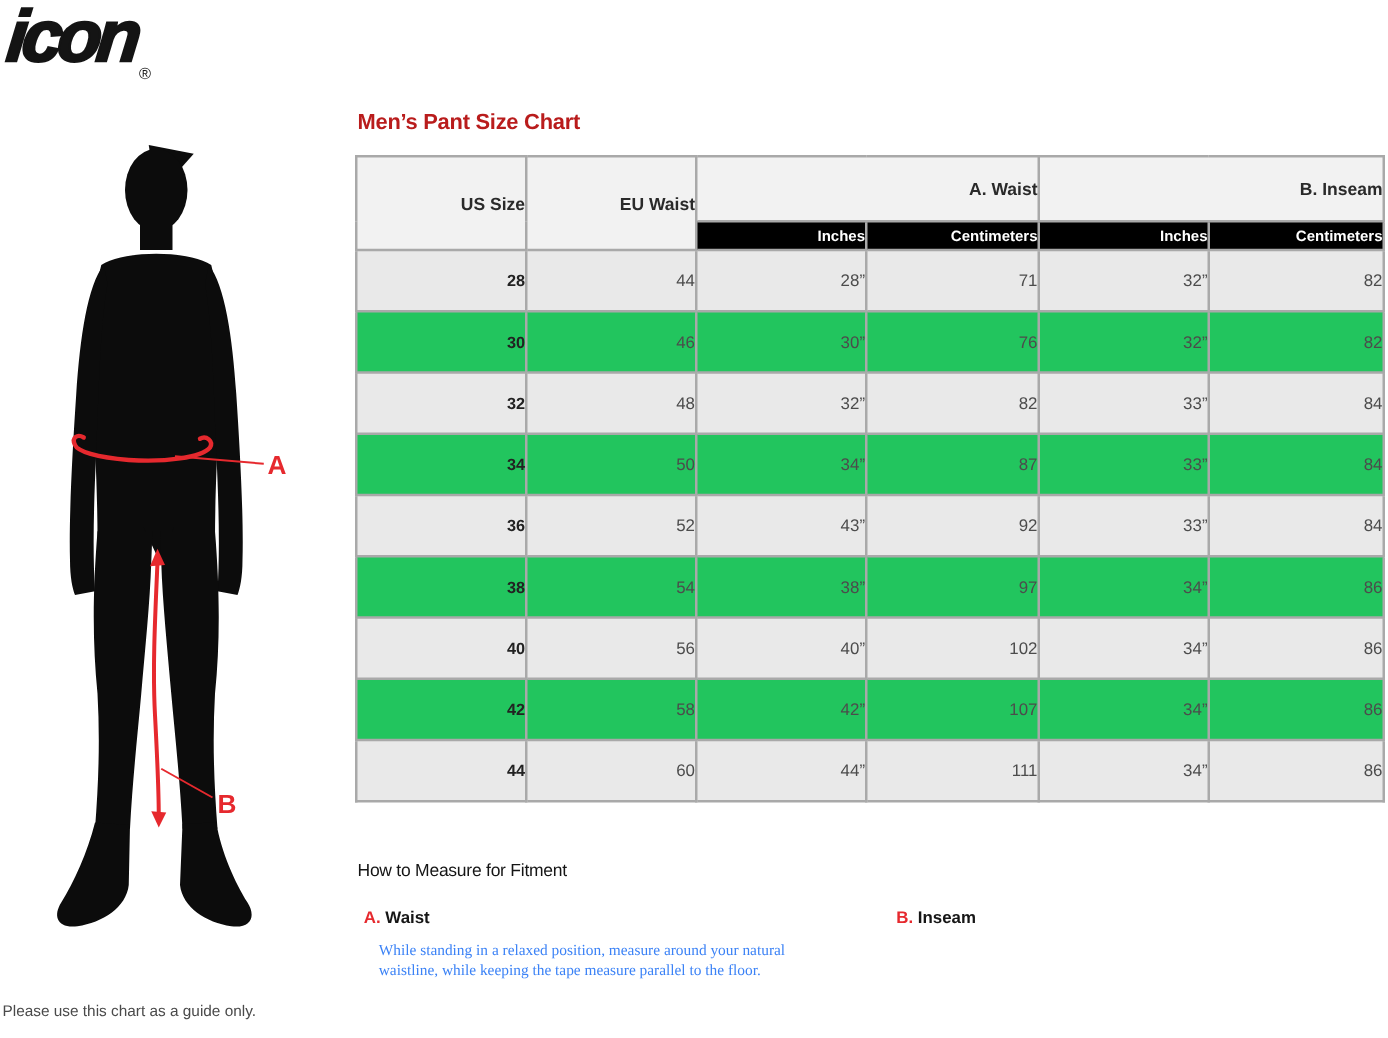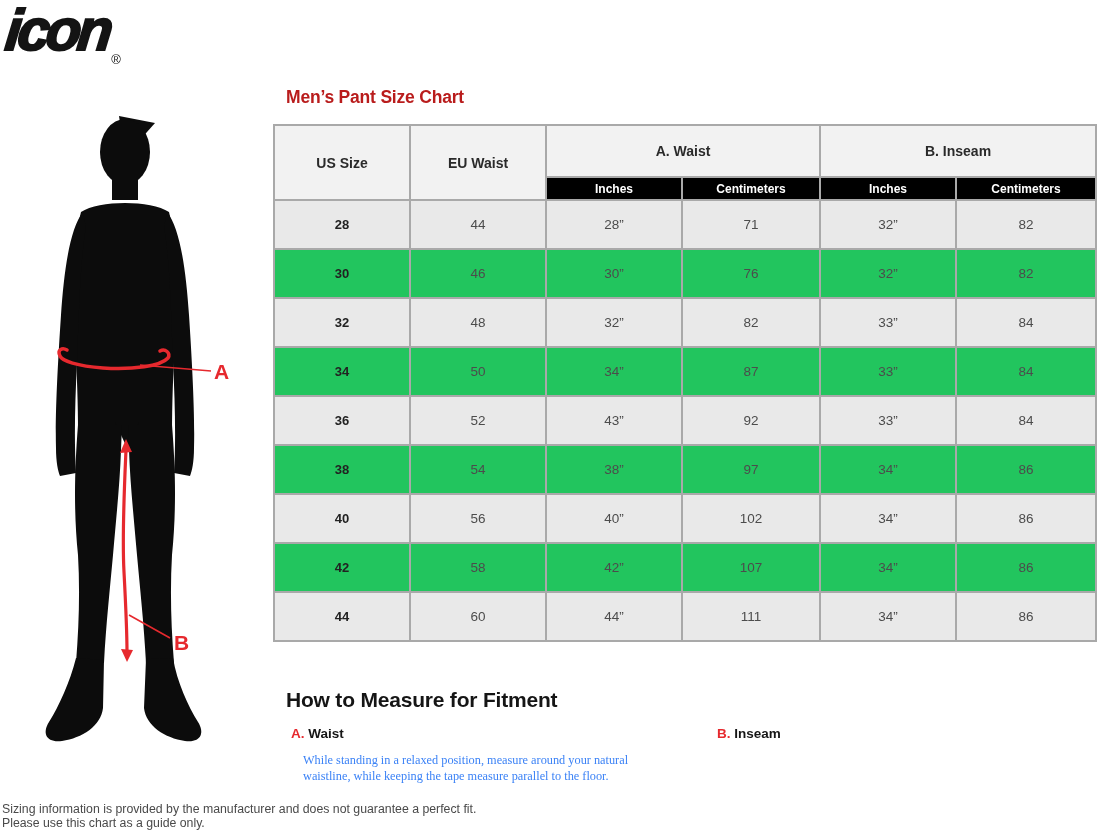--- a/index.html
+++ b/index.html
@@ -44,30 +44,30 @@
     fill: var(--accent-red, #e6292e);
   }
   
   .page-title {
     position: absolute; left: 286px; top: 87px;
     font-size: 17.5px; font-weight: bold; color: #b91c1c;
     letter-spacing: -0.2px;
   }
   .howto-title {
     position: absolute; left: 286px; top: 688px;
-    font-size: 21px; font-weight: bold; color: #151515;
+    font-size: 14px; font-weight: normal; color: #151515;
     letter-spacing: -0.2px;
   }
   
   .chart-table {
-    position: absolute; left: 273px; top: 124px;
+    position: absolute; left: 284px; top: 124px;
     width: 822px;
     border-collapse: collapse;
     table-layout: fixed;
-    text-align: center;
+    text-align: right;
   }
   .chart-table th, .chart-table td {
     border: 2px solid var(--border, #a9a9a9);
     padding: 0;
   }
   .chart-table thead .main-th {
     background: var(--header-bg, #f2f2f2);
     font-size: 14px; font-weight: bold; color: #2a2a2a;
     height: 50px;
   }
@@ -245,15 +245,14 @@
 </div>
 
 <div class="measure-col col-b">
   <div class="measure-head">
     <span class="red-letter">B.</span>
     <span>Inseam</span>
   </div>
 </div>
 
 <div class="disclaimer">
-  <div>Sizing information is provided by the manufacturer and does not guarantee a perfect fit.</div>
   <div>Please use this chart as a guide only.</div>
 </div>
 
 </body></html>

